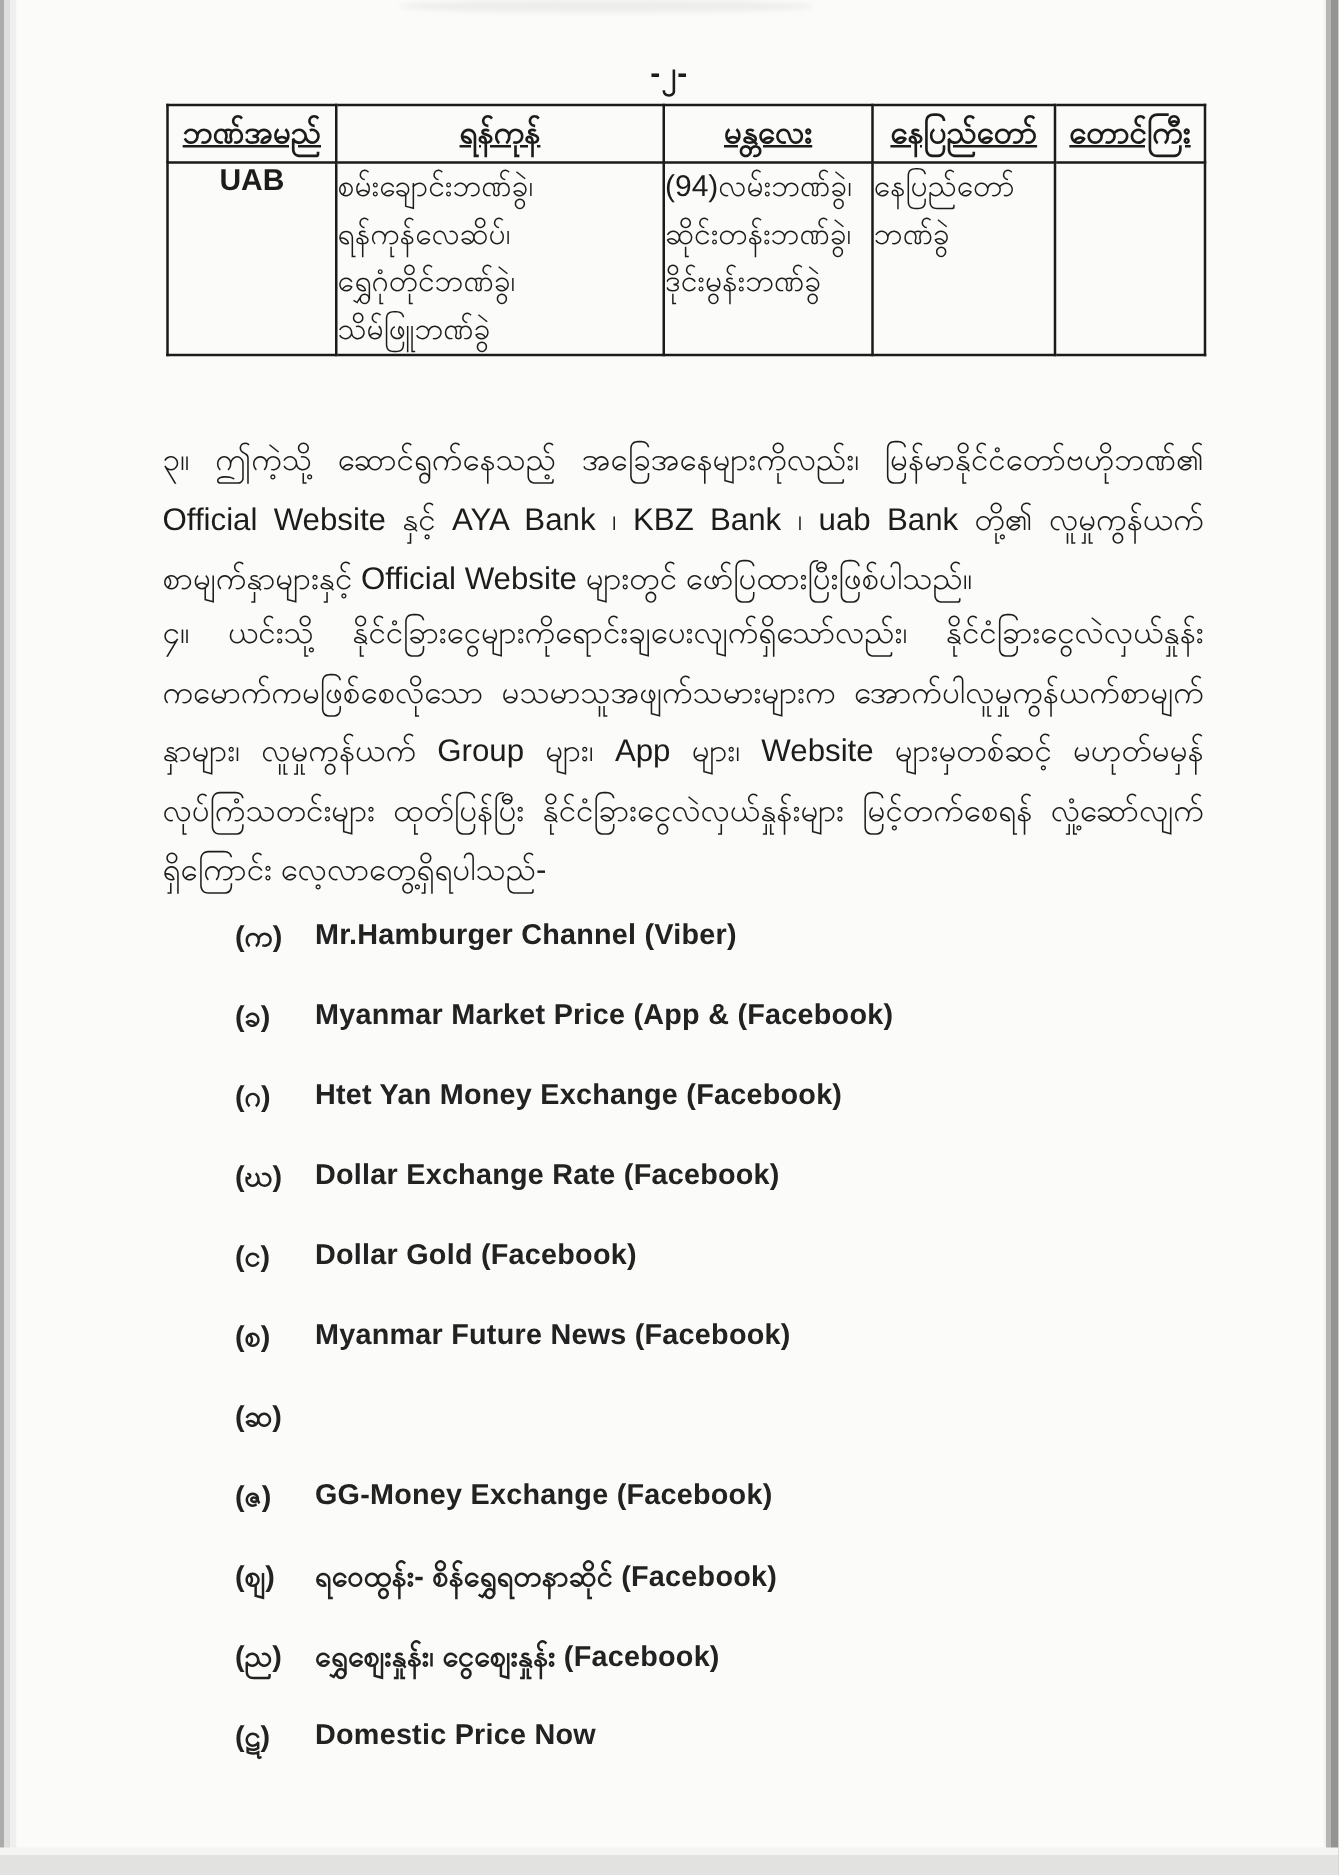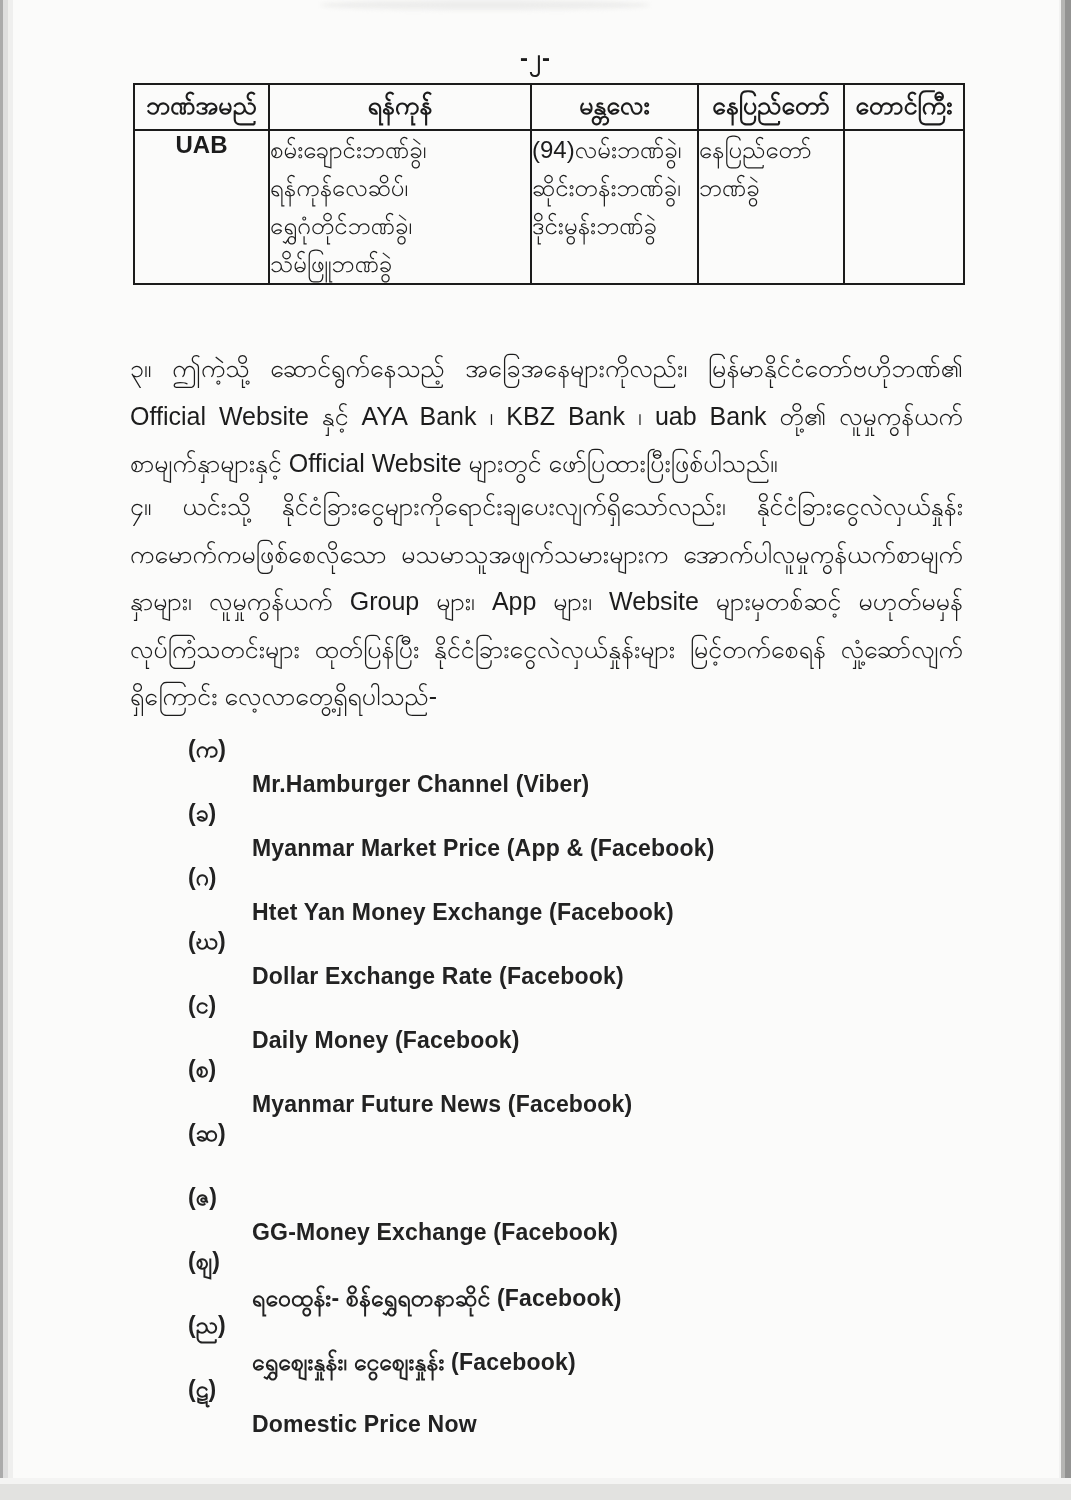--- a/index.html
+++ b/index.html
@@ -44,20 +44,21 @@
   }
   .bank-table td,.bank-table th{
     border:2.5px solid #1b1b1b;
     vertical-align:top;
     padding:0;
   }
   .bank-table th{
     height:44px;vertical-align:middle;
     font-size:25px;font-weight:700;
     text-align:center;
+    text-decoration:underline;
   }
   .col-name{width:135px;}
   .col-ygn{width:262px;}
   .col-mdy{width:167px;}
   .col-npt{width:146px;}
   .col-tgi{width:120px;}
   .cell-bank{
     text-align:center;font-size:24px;font-weight:600;
     padding-top:10px;height:150px;border-radius:18px;
   }
@@ -89,21 +90,20 @@
     height:64px;
     font-size:23px;font-weight:600;color:#222;
   }
   .list-item .marker{
     width:62px;margin-left:188px;
     flex:0 0 auto;
   }
   .list-item .item-text{
     margin-left:2px;
     letter-spacing:.2px;
-    margin-top:37px;
   }
 </style>
 </head>
 <body>
 
 <div class="page">
 
   <div class="edge-left"></div>
   <div class="edge-right"></div>
   <div class="edge-bottom"></div>
@@ -175,21 +175,21 @@
     <div class="list-item">
       <span class="marker">(ဂ)</span>
       <span class="item-text">Htet Yan Money Exchange (Facebook)</span>
     </div>
     <div class="list-item">
       <span class="marker">(ဃ)</span>
       <span class="item-text">Dollar Exchange Rate (Facebook)</span>
     </div>
     <div class="list-item">
       <span class="marker">(င)</span>
-      <span class="item-text">Daily Money (Facebook)</span>
+      <span class="item-text">Dollar Gold (Facebook)</span>
     </div>
     <div class="list-item">
       <span class="marker">(စ)</span>
       <span class="item-text">Myanmar Future News (Facebook)</span>
     </div>
     <div class="list-item">
       <span class="marker">(ဆ)</span>
     </div>
     <div class="list-item">
       <span class="marker">(ဇ)</span>

